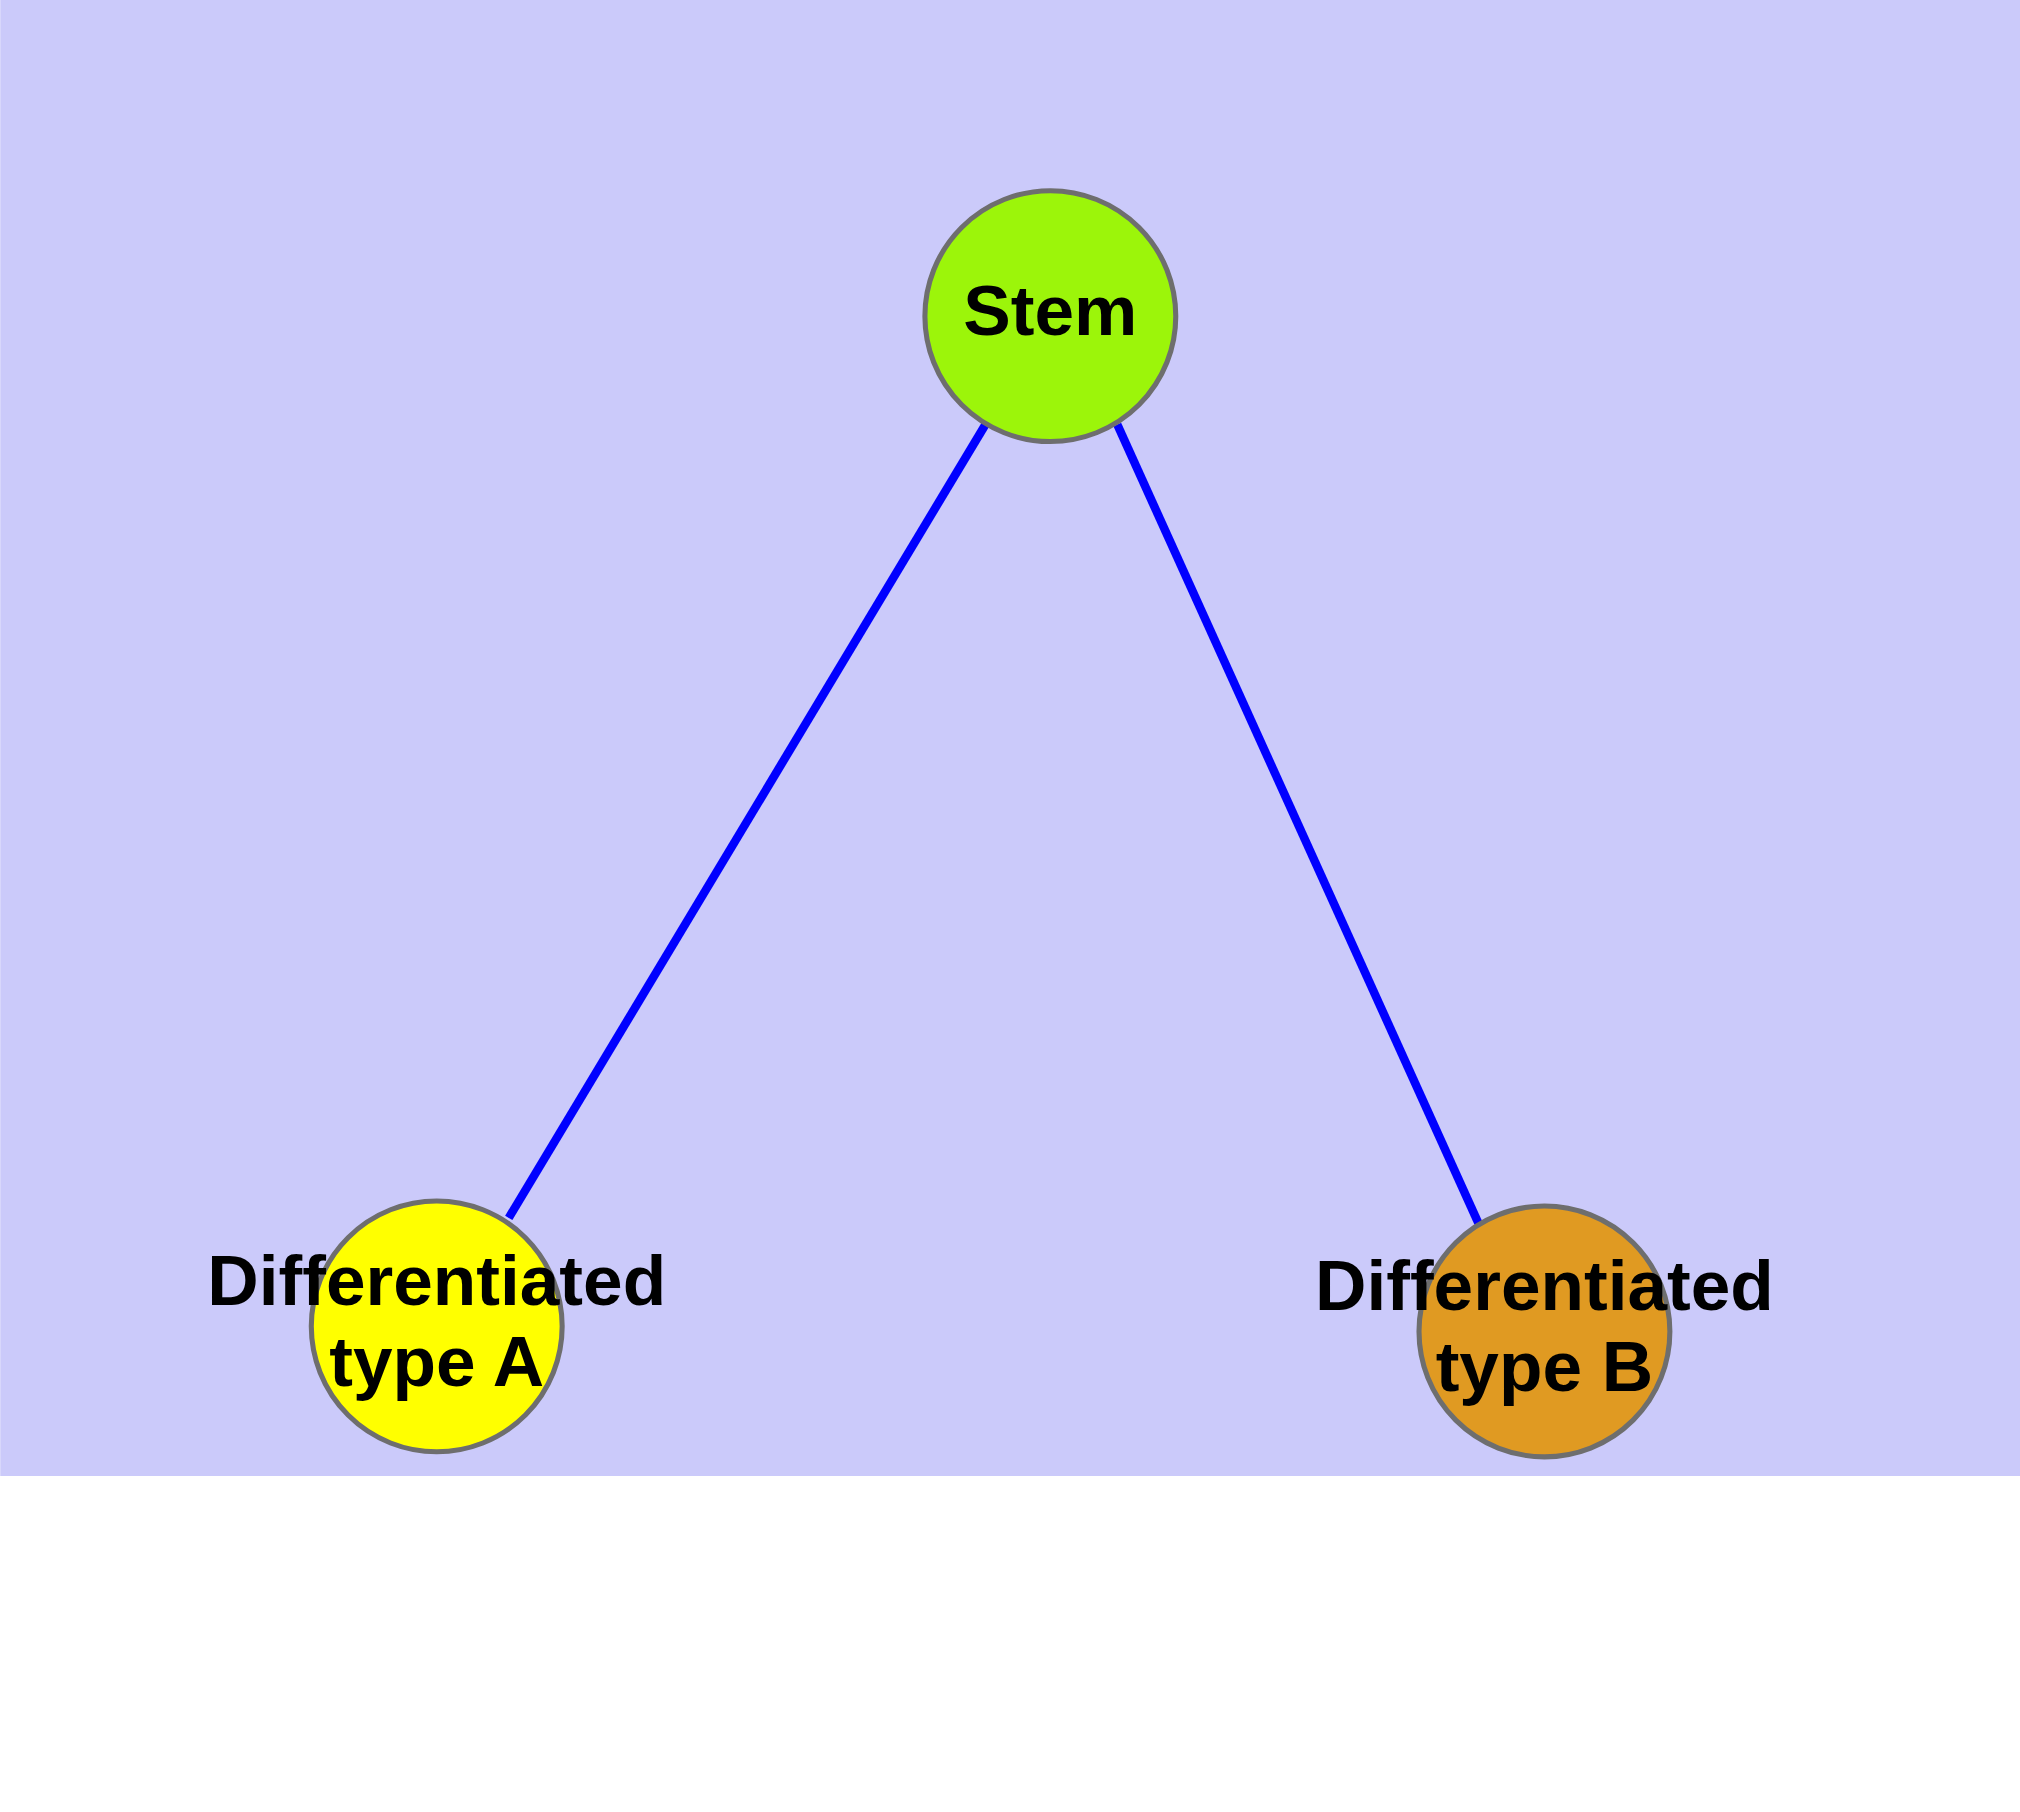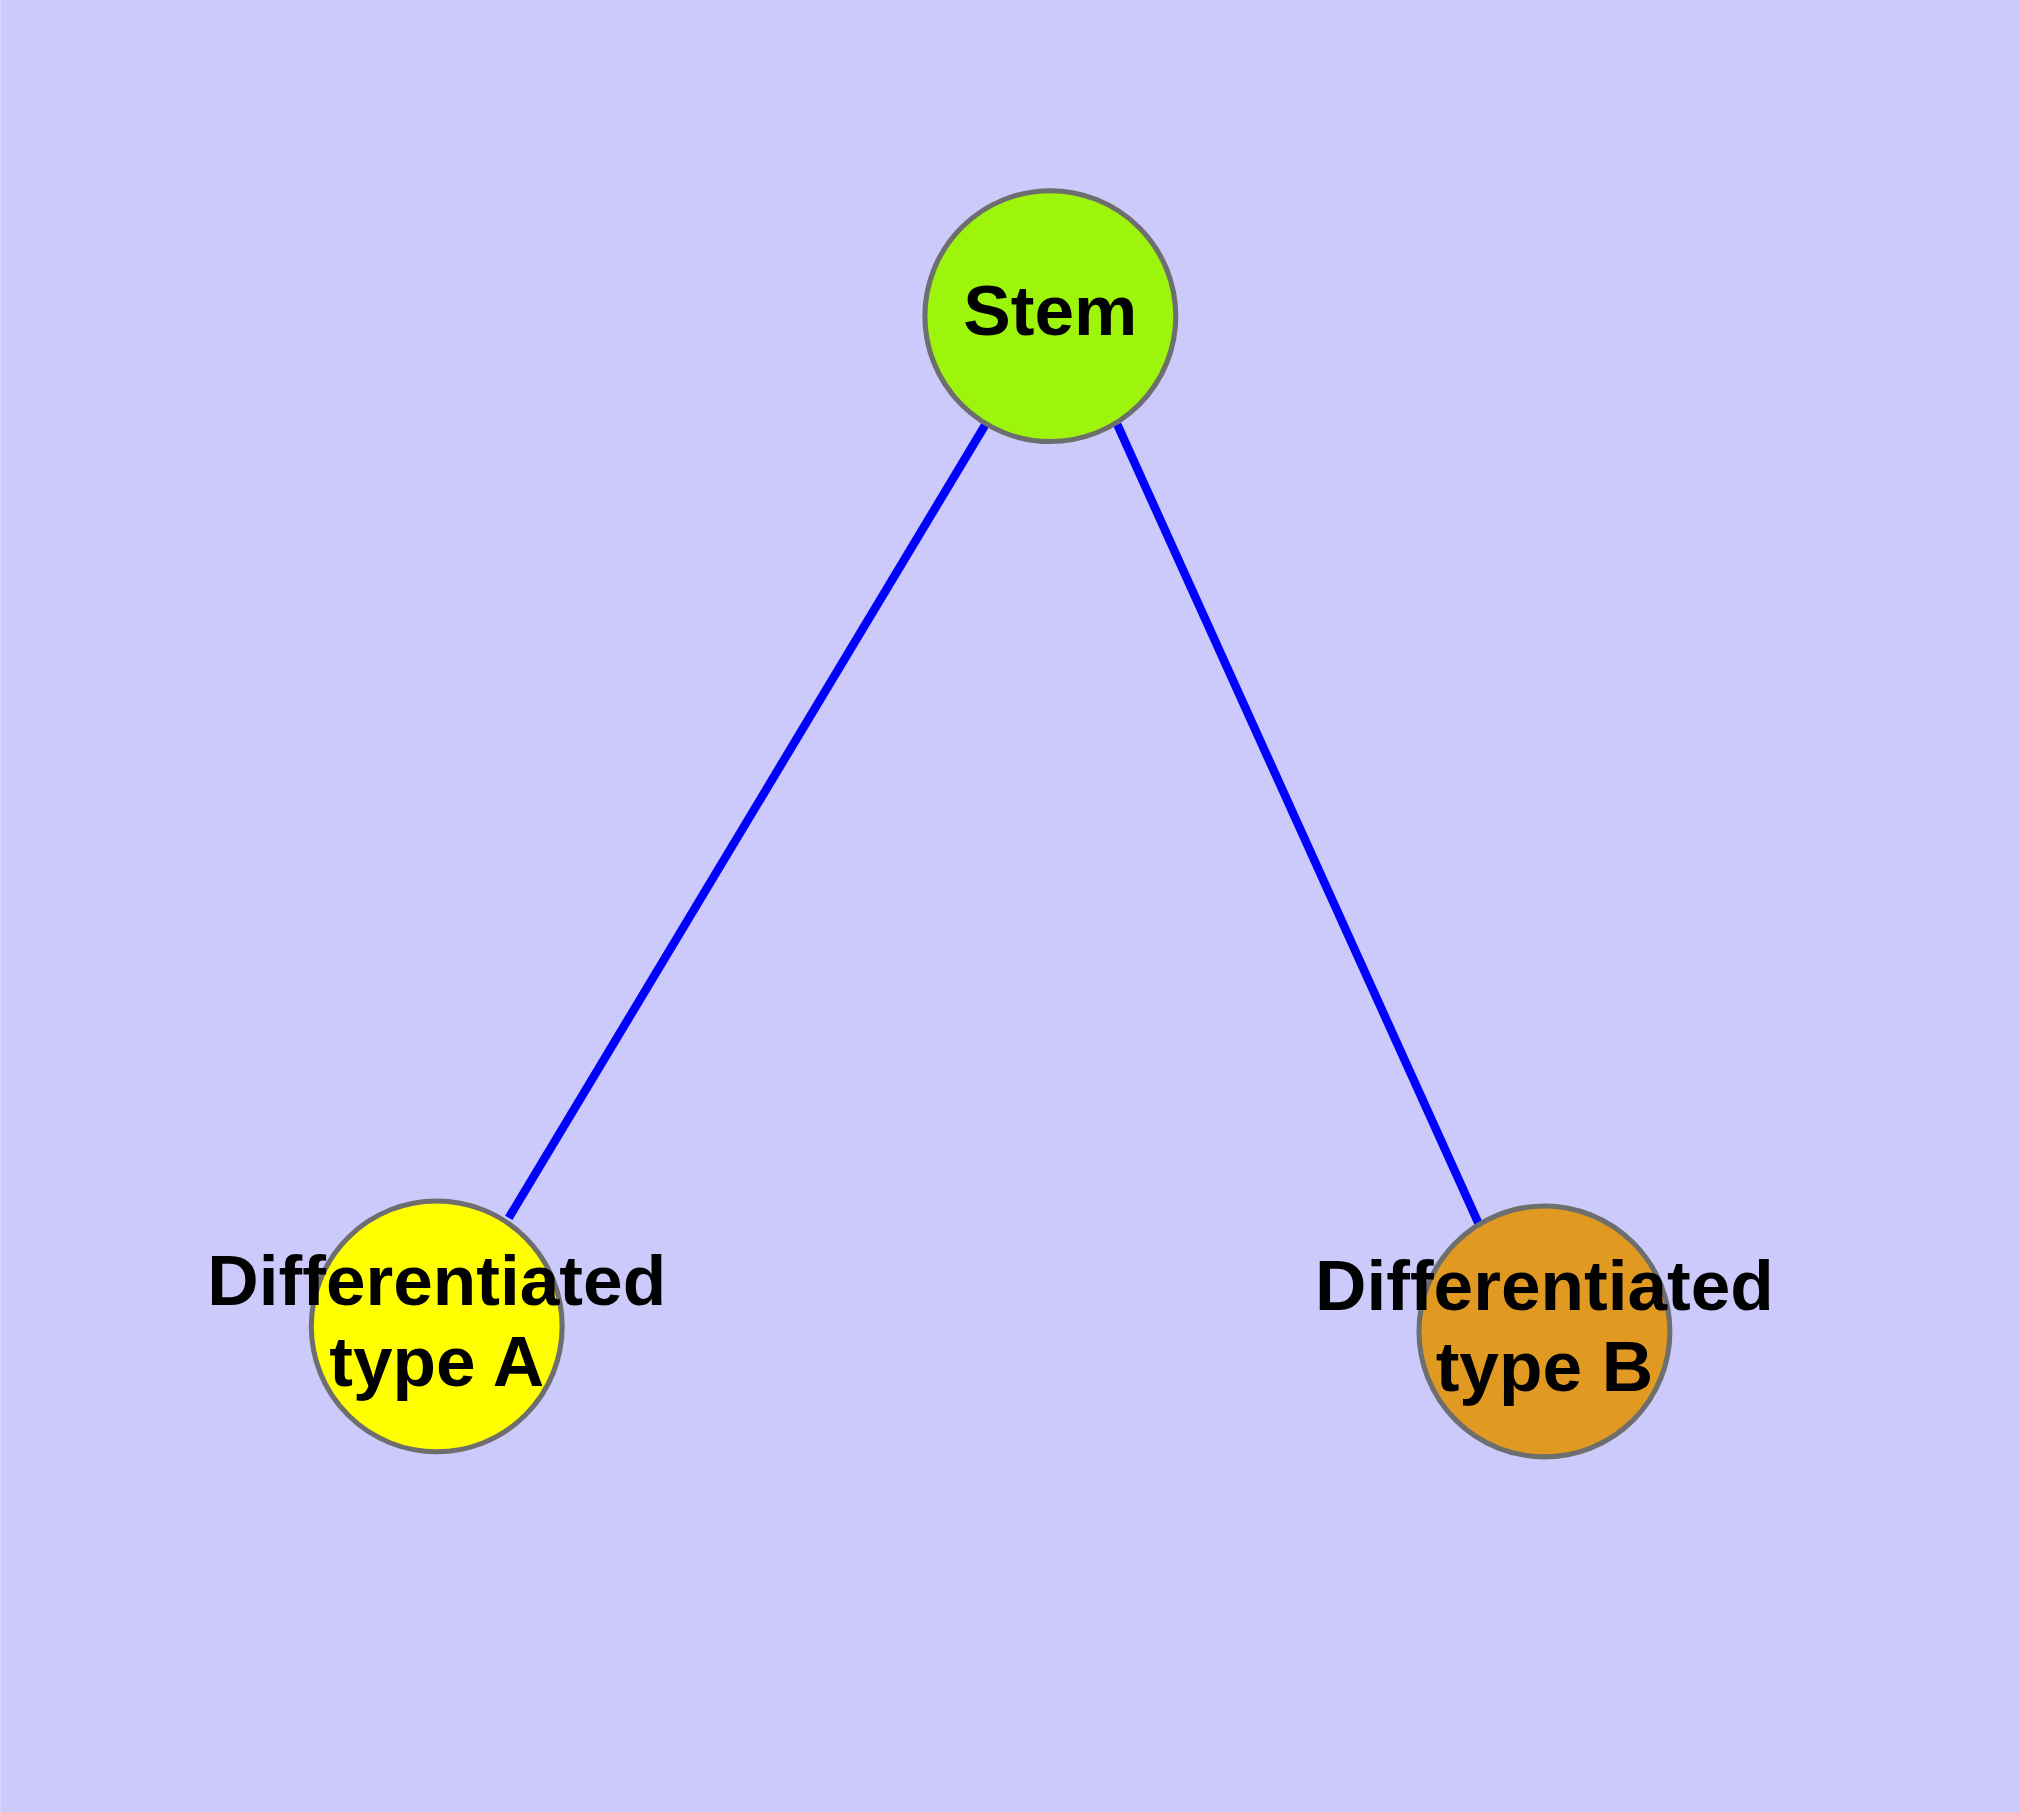--- a/index.html
+++ b/index.html
@@ -27,21 +27,21 @@
     font-family: "Liberation Sans", "DejaVu Sans", sans-serif;
     font-weight: bold;
     fill: #000000;
     text-anchor: middle;
     dominant-baseline: middle;
   }
 </style>
 </head>
 <body>
 
-<div id="canvas" style="width: 2021px; height: 1812px;">
+<div id="canvas" style="width: 2021px; height: 1476px;">
   <svg id="graph-svg" viewBox="0 0 2384 2138" xmlns="http://www.w3.org/2000/svg" style="width: 2021px; height: 1812px;">
     <rect id="bg-rect" x="0" y="0" width="2384" height="2138" fill="#cbcafa"></rect>
     <g id="edge-layer">
         <line x1="1163" y1="500" x2="600" y2="1437" stroke="#0000ff" stroke-width="10" stroke-linecap="butt"></line>
         <line x1="1318" y1="501" x2="1744" y2="1443" stroke="#0000ff" stroke-width="10" stroke-linecap="butt"></line>
       </g>
     <g id="node-layer">
         <circle cx="1239" cy="373" r="148" fill="#9cf50a" stroke="#6e6e6e" stroke-width="6"></circle>
         <circle cx="515" cy="1565" r="148" fill="#ffff00" stroke="#6e6e6e" stroke-width="6"></circle>
         <circle cx="1822" cy="1571" r="148" fill="#e09a22" stroke="#6e6e6e" stroke-width="6"></circle>

